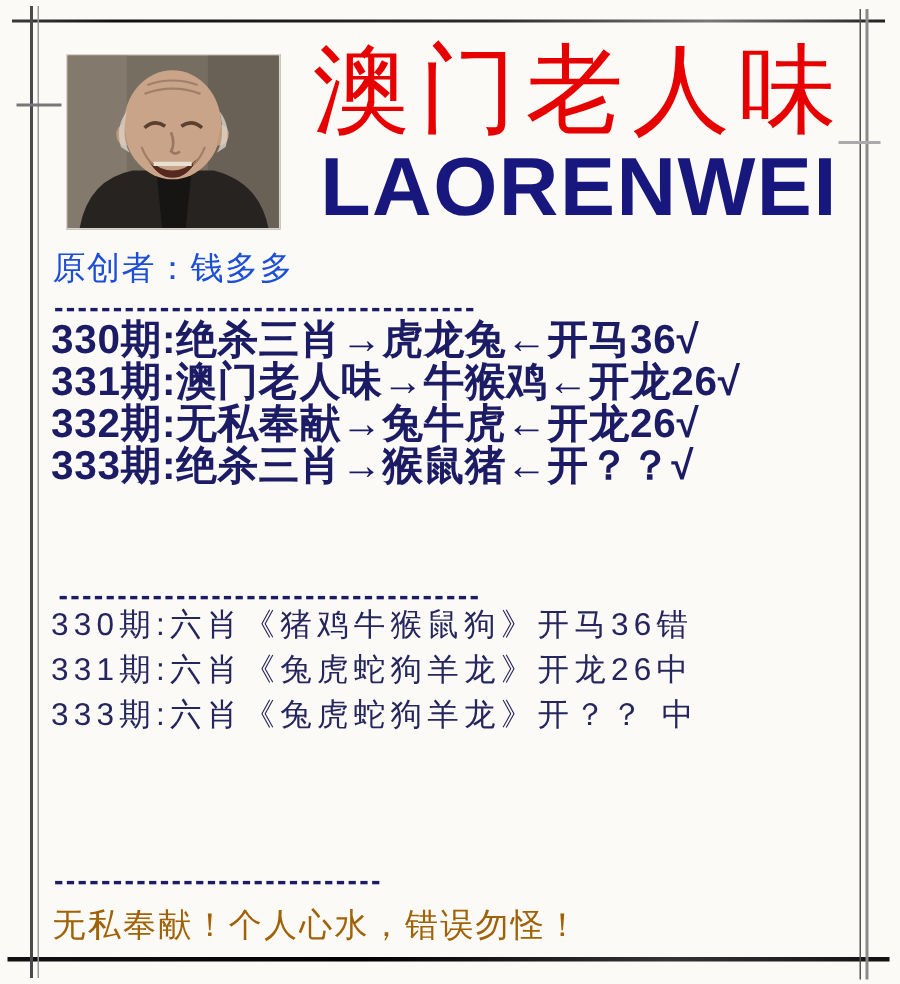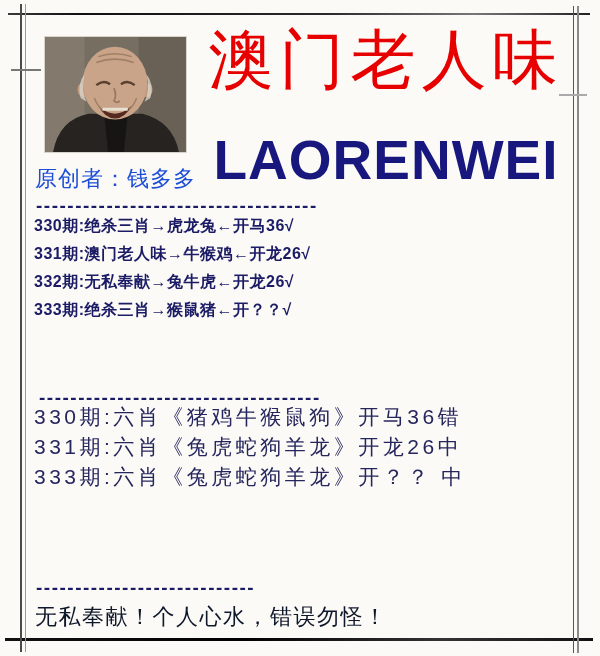--- a/index.html
+++ b/index.html
@@ -45,21 +45,21 @@
     letter-spacing:1px;white-space:nowrap;
   }
   .sep{
     position:absolute;font-size:19px;font-weight:700;letter-spacing:1.5px;
     white-space:nowrap;
   }
   .sep1{left:36px;top:195px;}
   .sep2{left:39px;top:387px;}
   .sep3{left:36px;top:577px;}
   .block{position:absolute;left:34px;white-space:nowrap;}
-  .block1{top:212px;font-size:16px;font-weight:700;line-height:28px;letter-spacing:0.5px;}
+  .block1{top:212px;font-size:27px;font-weight:700;line-height:28px;letter-spacing:0.5px;}
   .block2{top:402px;font-size:21px;font-weight:400;line-height:30px;letter-spacing:3.5px;}
   .footer-note{
     position:absolute;left:35px;top:602px;font-size:22px;font-weight:400;
     letter-spacing:1.5px;white-space:nowrap;
   }
 </style>
 </head>
 <body>
 
 <div class="frame frame-top"></div>
@@ -96,21 +96,21 @@
     <path d="M54,70 q17,16 34,0 q-7,13 -17,13 q-10,0 -17,-13" fill="#55291f"></path>
     <path d="M58,72 h26 v3 h-26 z" fill="#e8e0d2"></path>
 
     <path d="M50,62 q3,8 8,12" stroke="#a07f66" stroke-width="1.5" fill="none"></path>
     <path d="M93,62 q-3,8 -8,12" stroke="#a07f66" stroke-width="1.5" fill="none"></path>
   </svg>
 </div>
 
 <div class="header-right">
   <div class="title-cn" style="color:#e60000;">澳门老人味</div>
-  <div class="title-en" style="color:#17177d;margin-top:36px;">LAORENWEI</div>
+  <div class="title-en" style="color:#17177d;">LAORENWEI</div>
 </div>
 
 <div class="author-line" style="color:#1d4ed8;">原创者：钱多多</div>
 
 <div class="sep sep1" style="color:#1b1b66;">------------------------------------</div>
 
 <div class="block block1" style="color:#1b1b66;">
   <div>330期:绝杀三肖→虎龙兔←开马36√</div>
   <div>331期:澳门老人味→牛猴鸡←开龙26√</div>
   <div>332期:无私奉献→兔牛虎←开龙26√</div>
@@ -120,13 +120,13 @@
 <div class="sep sep2" style="color:#1b1b66;">------------------------------------</div>
 
 <div class="block block2" style="color:#26265e;">
   <div>330期:六肖《猪鸡牛猴鼠狗》开马36错</div>
   <div>331期:六肖《兔虎蛇狗羊龙》开龙26中</div>
   <div>333期:六肖《兔虎蛇狗羊龙》开？？ 中</div>
 </div>
 
 <div class="sep sep3" style="color:#1b1b66;">----------------------------</div>
 
-<div class="footer-note" style="color:#0f172a;">无私奉献！个人心水，错误勿怪！</div>
+<div class="footer-note" style="color:#a16207;">无私奉献！个人心水，错误勿怪！</div>
 
 </body></html>

